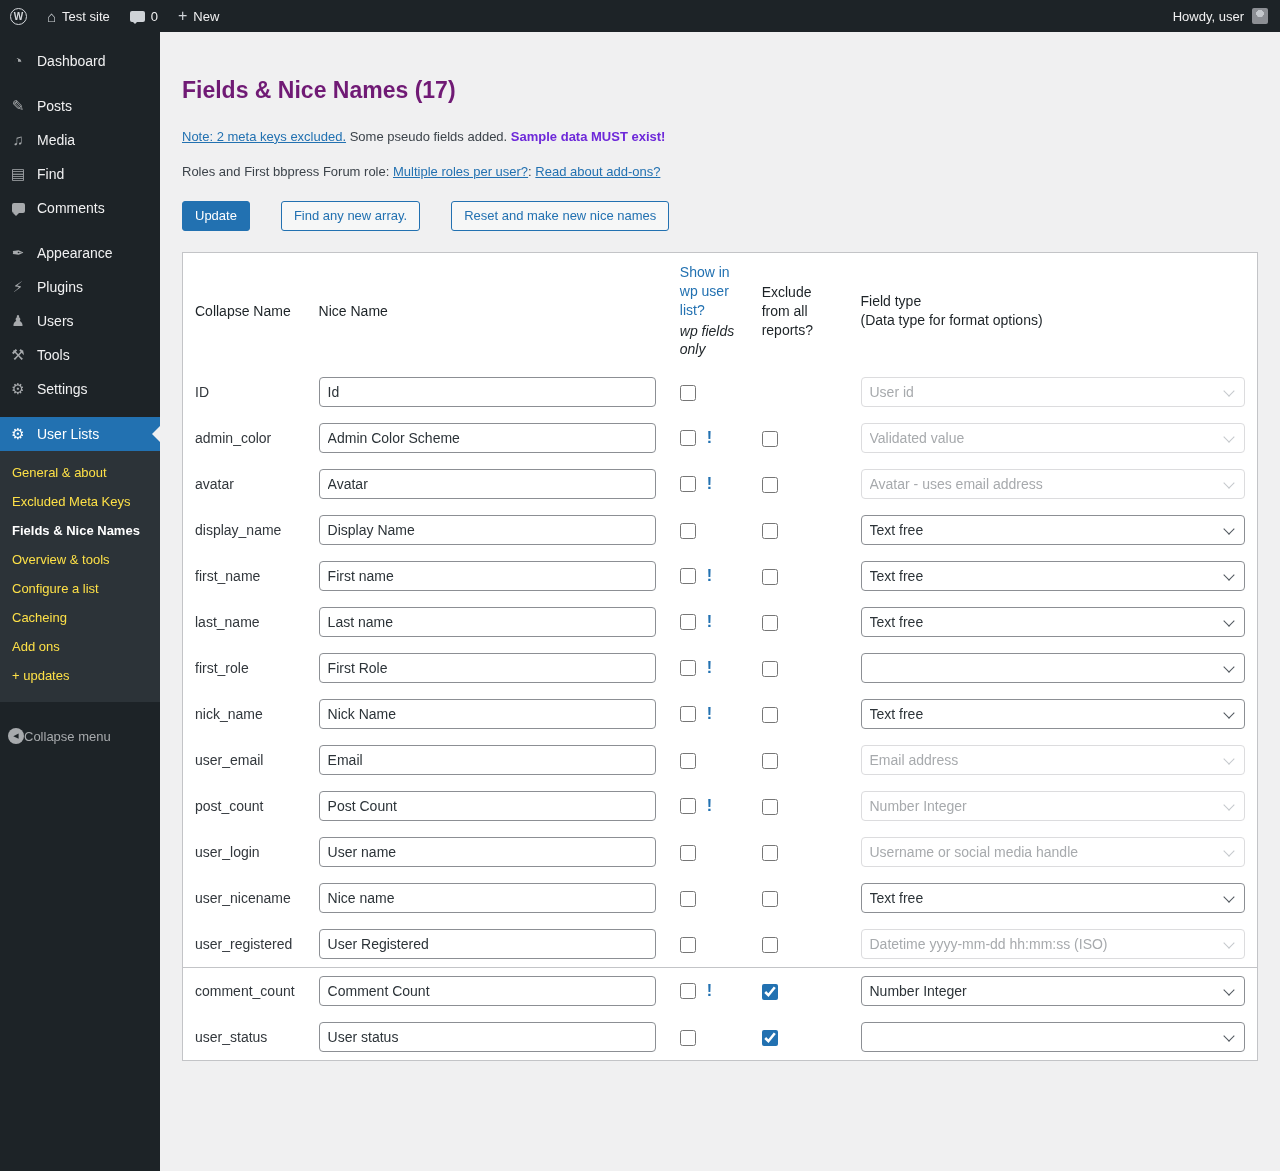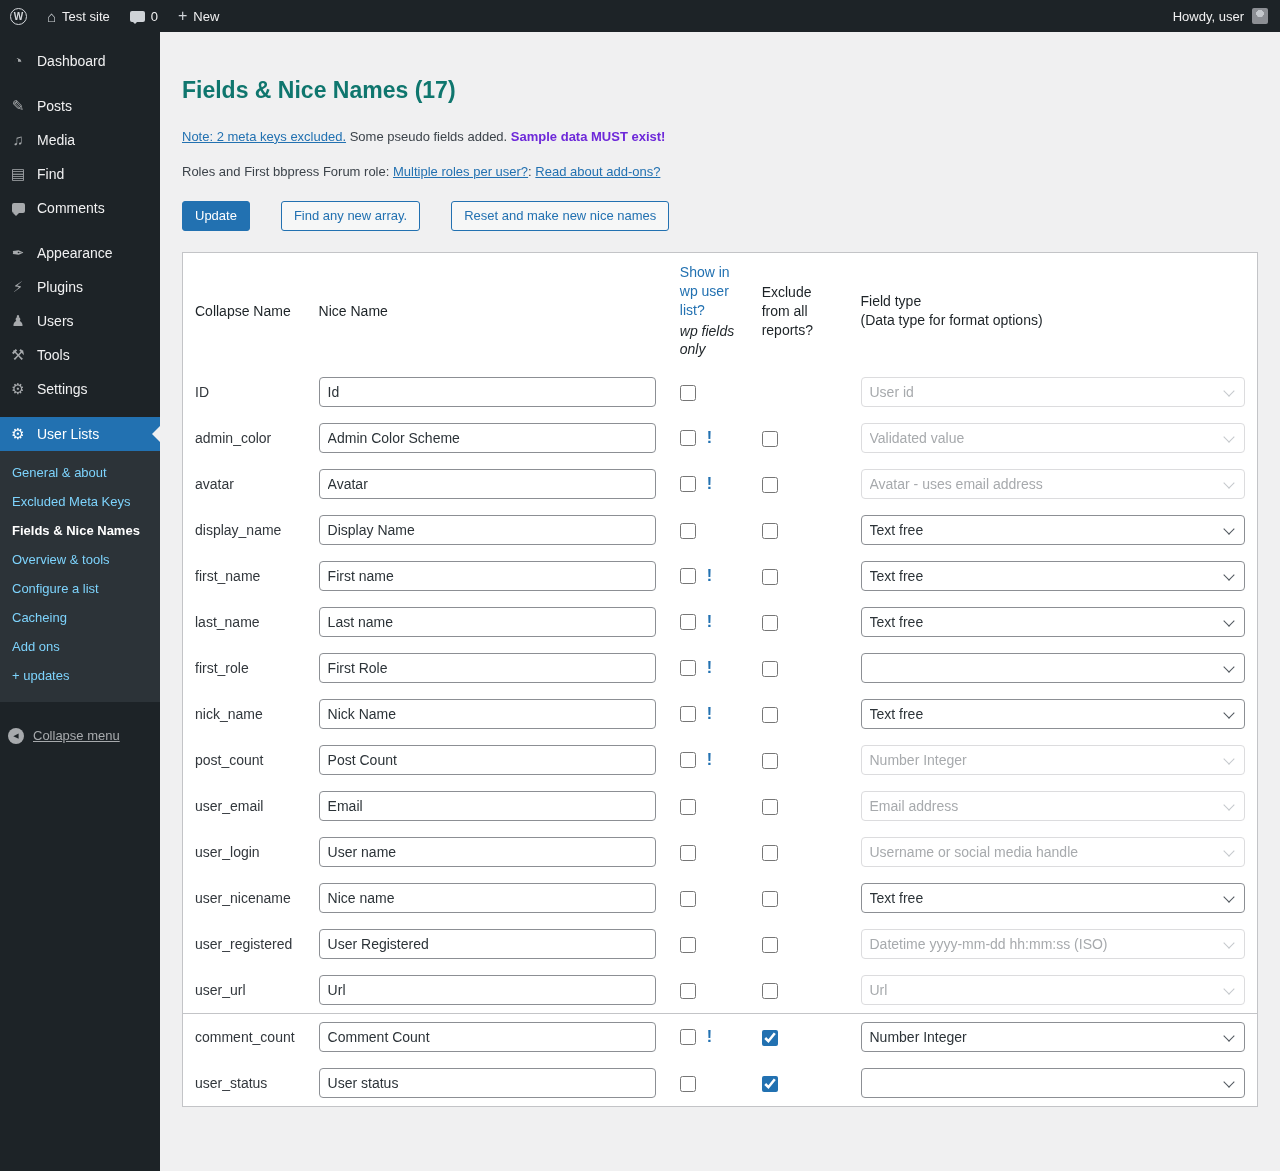--- a/index.html
+++ b/index.html
@@ -48,31 +48,31 @@
   .mi-icon[data-icon="comments-icon"]::after {
     content:""; position:absolute; left:5px; bottom:-2px; border:3px solid transparent; border-top-color:#a7aaad;
   }
   .menu-item.active { background:#2271b1; color:#fff; }
   .menu-item.active .mi-icon { color:#fff; }
   .menu-item.active::after {
     content:""; position:absolute; right:0; top:50%; margin-top:-8px;
     border:8px solid transparent; border-right-color:#f0f0f1;
   }
   .submenu { background:#2c3338; padding:7px 0 12px; }
-  .submenu-item { padding:7px 12px 7px 12px; color:#7dd3fc; font-size:13px; cursor:pointer; }
+  .submenu-item { padding:7px 12px 7px 12px; color:#fde047; font-size:13px; cursor:pointer; }
   .submenu-item.current { color:#fff; font-weight:bold; }
-  .collapse-btn { margin-top:18px; display:flex; align-items:flex-start; gap:9px; padding:8px; color:#a7aaad; font-size:13px; cursor:pointer;text-decoration:underline; }
+  .collapse-btn { margin-top:18px; display:flex; align-items:flex-end; padding:8px; color:#a7aaad; font-size:13px; cursor:pointer; }
   .collapse-icon {
     width:16px; height:16px; border-radius:50%; background:#a7aaad; color:#1d2327;
     font-size:7px; display:flex; align-items:center; justify-content:center;
   }
 
   
   .main { flex:1; padding:0 22px; }
-  h1.page-title { font-size:23px; font-weight:600; color:#0f766e; margin:44px 0 0; line-height:1.3; }
+  h1.page-title { font-size:23px; font-weight:600; color:#701a75; margin:44px 0 0; line-height:1.3; }
   .note-line { margin:21px 0 0; line-height:1.5; color:#3c434a; }
   .note-line b { color:#6d28d9; }
   .roles-line { margin:16px 0 0; line-height:1.5; color:#3c434a; }
   .btn-row { margin-top:19px; display:flex; gap:31px; }
   .btn {
     height:30px; padding:0 12px; border-radius:3px; font-size:13px;
     display:inline-flex; align-items:center; cursor:pointer;
     font-family:"Liberation Sans","DejaVu Sans",sans-serif;
   }
   .btn-primary { background:#2271b1; border:1px solid #2271b1; color:#fff; }
@@ -433,20 +433,41 @@
             <td>
               <div class="select-wrap">
                 <select>
                   <option>Text free</option>
                 </select>
               </div>
             </td>
           </tr>
 
           <tr>
+            <td class="tech">user_email</td>
+            <td>
+              <input type="text" class="nice-input" value="Email" style="">
+            </td>
+            <td class="cb-cell">
+              <input type="checkbox" class="cb" style="">
+              
+            </td>
+            <td class="cb-cell">
+              <input type="checkbox" class="cb" style="">
+            </td>
+            <td>
+              <div class="select-wrap disabled">
+                <select disabled="">
+                  <option>Email address</option>
+                </select>
+              </div>
+            </td>
+          </tr>
+
+          <tr>
             <td class="tech">post_count</td>
             <td>
               <input type="text" class="nice-input" value="Post Count" style="">
             </td>
             <td class="cb-cell">
               <input type="checkbox" class="cb" style="">
               <span class="warn">!</span>
             </td>
             <td class="cb-cell">
               <input type="checkbox" class="cb" style="">
@@ -454,41 +475,20 @@
             <td>
               <div class="select-wrap disabled">
                 <select disabled="">
                   <option>Number Integer</option>
                 </select>
               </div>
             </td>
           </tr>
 
           <tr>
-            <td class="tech">user_email</td>
-            <td>
-              <input type="text" class="nice-input" value="Email" style="">
-            </td>
-            <td class="cb-cell">
-              <input type="checkbox" class="cb" style="">
-              
-            </td>
-            <td class="cb-cell">
-              <input type="checkbox" class="cb" style="">
-            </td>
-            <td>
-              <div class="select-wrap disabled">
-                <select disabled="">
-                  <option>Email address</option>
-                </select>
-              </div>
-            </td>
-          </tr>
-
-          <tr>
             <td class="tech">user_login</td>
             <td>
               <input type="text" class="nice-input" value="User name" style="">
             </td>
             <td class="cb-cell">
               <input type="checkbox" class="cb" style="">
               
             </td>
             <td class="cb-cell">
               <input type="checkbox" class="cb" style="">
@@ -537,40 +537,20 @@
             </td>
             <td>
               <div class="select-wrap disabled">
                 <select disabled="">
                   <option>Datetime yyyy-mm-dd hh:mm:ss (ISO)</option>
                 </select>
               </div>
             </td>
           </tr>
 
-          <tr>
-            <td class="tech">user_url</td>
-            <td>
-              <input type="text" class="nice-input" value="Url" style="">
-            </td>
-            <td class="cb-cell">
-              <input type="checkbox" class="cb" style="">
-              
-            </td>
-            <td class="cb-cell">
-              <input type="checkbox" class="cb" style="">
-            </td>
-            <td>
-              <div class="select-wrap disabled">
-                <select disabled="">
-                  <option>Url</option>
-                </select>
-              </div>
-            </td>
-          </tr>
 
 
           <tr class="sep">
             <td class="tech">comment_count</td>
             <td>
               <input type="text" class="nice-input" value="Comment Count" style="">
             </td>
             <td class="cb-cell">
               <input type="checkbox" class="cb" style="">
               <span class="warn">!</span>

